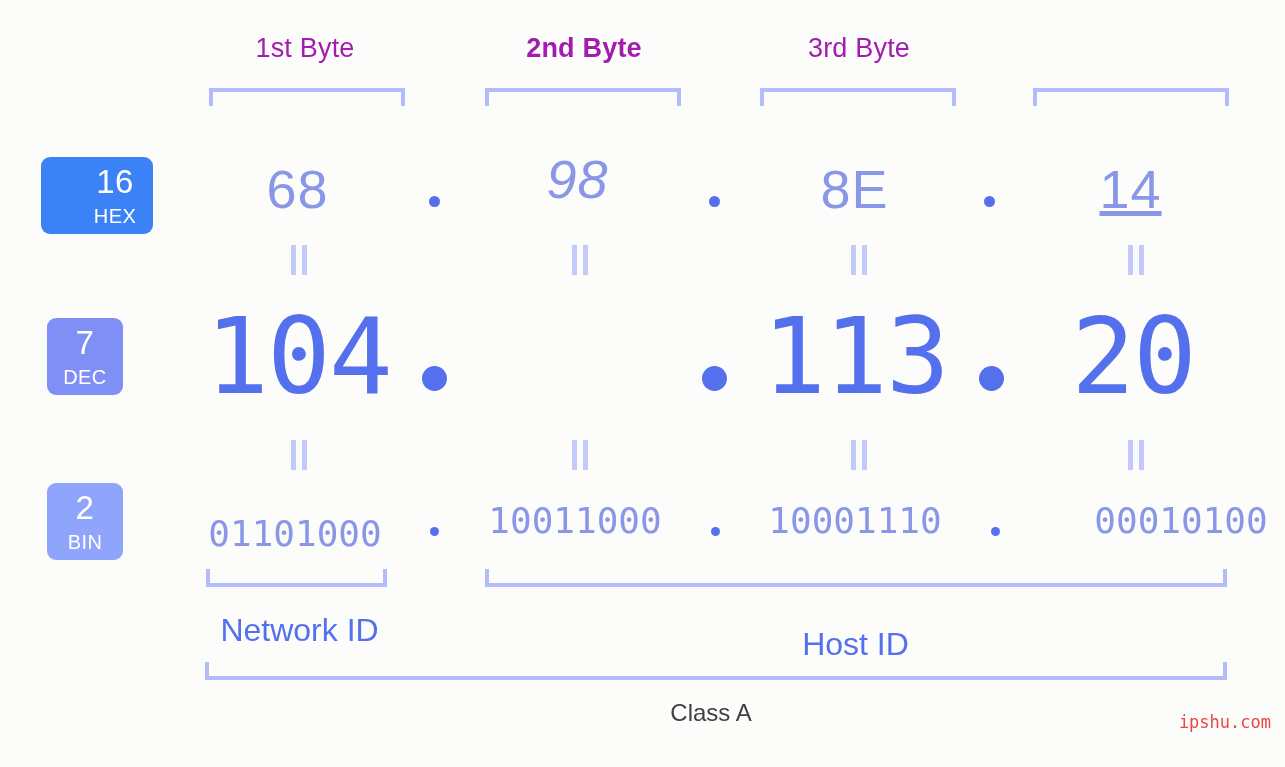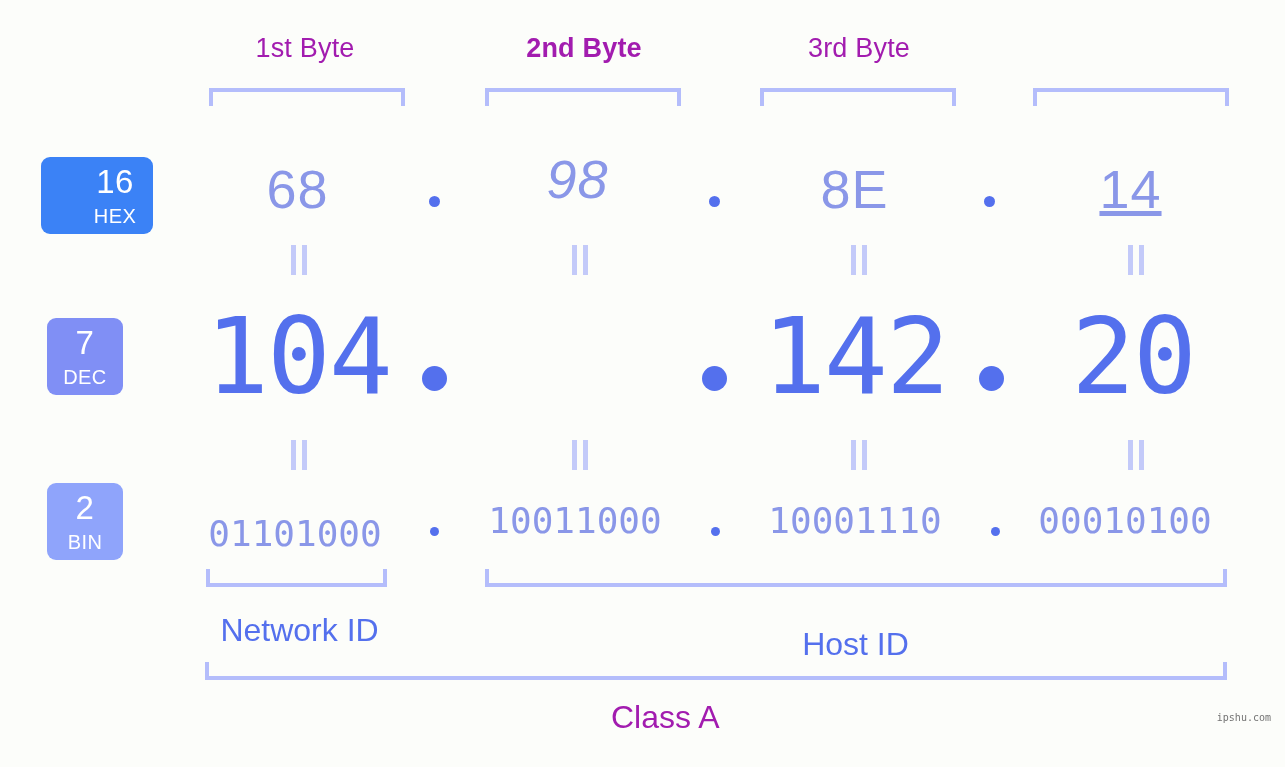--- a/index.html
+++ b/index.html
@@ -132,34 +132,34 @@
   
   .section-label {
     position: absolute;
     text-align: center;
     font-size: 32px;
     color: #5470ed;
     white-space: nowrap;
   }
   .class-label {
     position: absolute;
-    text-align: left;
-    font-size: 32px;
-    color: #a21caf;
+    text-align: center;
+    font-size: 24px;
+    color: #404040;
     white-space: nowrap;
   }
 
   
   .watermark {
     position: absolute;
     right: 14px;
     top: 712px;
     font-family: "DejaVu Sans Mono", monospace;
-    font-size: 10px;
-    color: #737373;
+    font-size: 17px;
+    color: #ef4444;
     letter-spacing: 0px;
   }
 </style>
 </head>
 <body>
 
 <div id="stage">
 
   <div class="byte-label" style="left:205px;width:200px;">1st Byte</div>
   <div class="byte-label" style="left:485px;width:198px;font-weight:bold;">2nd Byte</div>
@@ -189,41 +189,41 @@
   <div class="eq" style="left:1126px;top:245px;"></div>
 
   <div class="badge" style="left:47px;top:318px;background:#808ff5;">
     <span class="num">7</span>
     <span class="nm">DEC</span>
   </div>
 
   <div class="cell dec-val" style="left:198px;top:295px;width:200px;">104</div>
   <div class="dot dot-dec" style="left:422px;top:366px;"></div>
   <div class="dot dot-dec" style="left:702px;top:366px;"></div>
-  <div class="cell dec-val" style="left:755px;top:295px;width:200px;">142</div>
+  <div class="cell dec-val" style="left:755px;top:295px;width:200px;">113</div>
   <div class="dot dot-dec" style="left:979px;top:366px;"></div>
   <div class="cell dec-val" style="left:1033px;top:295px;width:200px;">20</div>
 
   <div class="eq" style="left:289px;top:440px;"></div>
   <div class="eq" style="left:570px;top:440px;"></div>
   <div class="eq" style="left:849px;top:440px;"></div>
   <div class="eq" style="left:1126px;top:440px;"></div>
 
   <div class="badge" style="left:47px;top:483px;background:#8fa4fb;">
     <span class="num">2</span>
     <span class="nm">BIN</span>
   </div>
 
   <div class="cell bin-val" style="left:198px;top:494px;width:194px;margin-top:19px;">01101000</div>
   <div class="dot dot-bin" style="left:430px;top:527px;"></div>
   <div class="cell bin-val" style="left:478px;top:500px;width:194px;">10011000</div>
   <div class="dot dot-bin" style="left:711px;top:527px;"></div>
   <div class="cell bin-val" style="left:758px;top:500px;width:194px;">10001110</div>
   <div class="dot dot-bin" style="left:991px;top:527px;"></div>
-  <div class="cell bin-val" style="left:1028px;top:500px;width:194px;">00010100</div>
+  <div class="cell bin-val" style="left:1084px;top:500px;width:194px;">00010100</div>
 
   <div class="bracket bracket-up" style="left:206px;top:569px;width:181px;"></div>
   <div class="bracket bracket-up" style="left:485px;top:569px;width:742px;"></div>
 
   <div class="section-label" style="left:197px;top:612px;width:205px;">Network ID</div>
   <div class="section-label" style="left:753px;top:592px;width:205px;margin-top:34px;">Host ID</div>
 
   <div class="bracket bracket-up" style="left:205px;top:662px;width:1022px;"></div>
   <div class="class-label" style="left:611px;top:699px;width:200px;">Class A</div>
 

